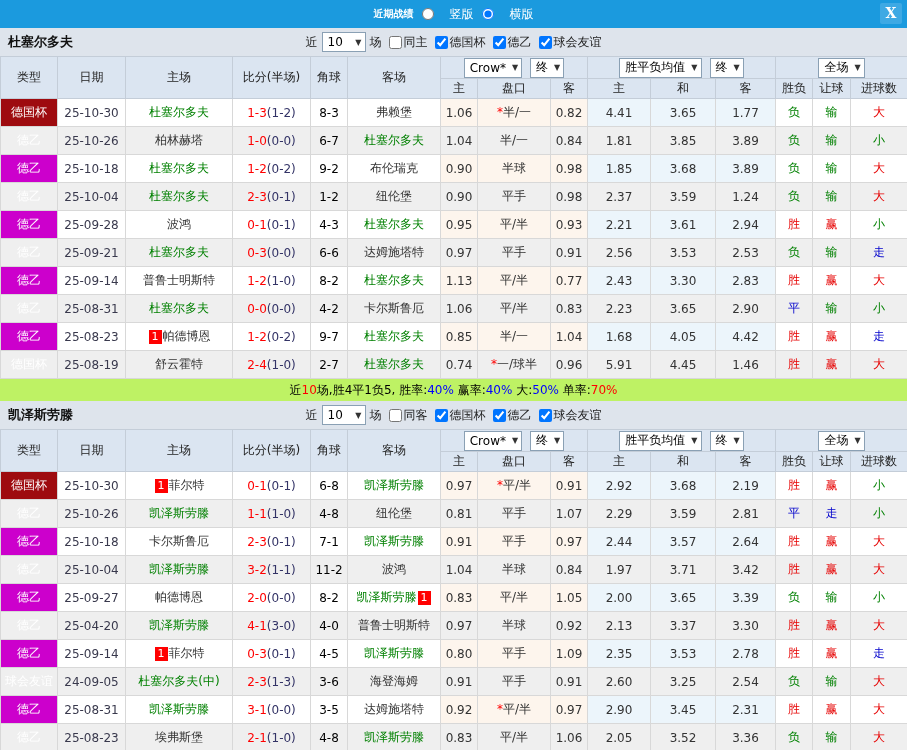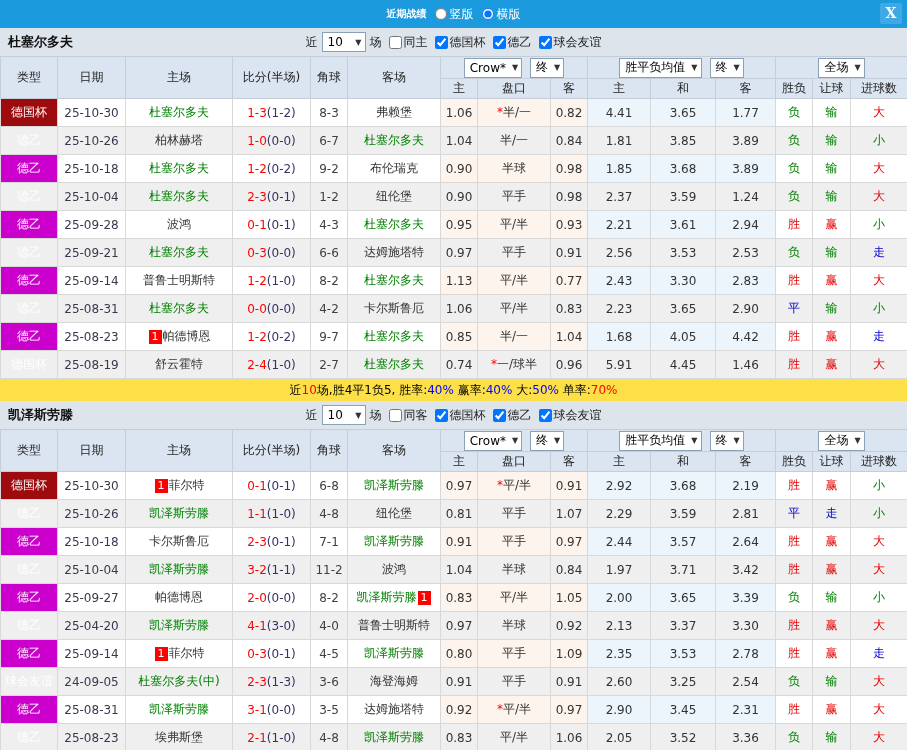--- a/index.html
+++ b/index.html
@@ -1,21 +1,21 @@
 <!DOCTYPE html>
 <html><head>
 <meta charset="utf-8">
 <style>
   html,body{margin:0;padding:0;background:#fff;font-family:"DejaVu Sans","Liberation Sans",sans-serif;}
   .win{width:907px;height:750px;overflow:hidden;background:#fff;position:relative;}
 
   
   .titlebar{height:28px;background:#1b9ade;position:relative;display:flex;align-items:center;justify-content:center;gap:8px;color:#fff;}
   .titlebar .title{font-weight:bold;font-size:10px;}
-  .radio-label{font-size:12px;display:inline-flex;align-items:center;gap:3px;cursor:pointer;}
+  .radio-label{font-size:12px;display:inline-flex;align-items:center;gap:16px;cursor:pointer;}
   .radio-label input{margin:0;width:12px;height:12px;}
   .close-btn{position:absolute;right:5px;top:3px;width:22px;height:21px;background:#3ea9e4;color:#fff;font-weight:bold;text-align:center;line-height:21px;font-size:14px;cursor:pointer;border-radius:2px;font-family:"DejaVu Serif","Liberation Serif",serif;}
 
   
   .ctrlbar{height:28px;background:#dee4ec;position:relative;font-size:12px;color:#222;}
   .team-name{position:absolute;left:8px;top:0;line-height:28px;font-weight:bold;font-size:13px;color:#111;}
   .ctrl-center{display:flex;align-items:center;justify-content:center;gap:4px;height:28px;}
   .cb{display:inline-flex;align-items:center;gap:1px;cursor:pointer;}
   .cb input{margin:0 1px 0 3px;width:13px;height:13px;}
 
@@ -30,32 +30,32 @@
   tr.hB td{height:19px;}
   .ddgroup{display:flex;align-items:center;justify-content:center;gap:8px;}
   tbody td{border:1px solid #d8d8d8;text-align:center;height:27px;padding:0;color:#333;overflow:hidden;white-space:nowrap;}
   tr.even td{background:#efefef;}
   td.cream{background:#fdf5ed;}
   td.avgblue{background:#ecf5fb;}
   td.t-cup{background:#9e0b0f;color:#fff;}
   td.t-league{background:#cc00cc;color:#fff;}
   td.t-fr{background:#00b3ad;color:#fff;}
   td.date{color:#39394d;}
-  td.corner{color:#404040;}
+  td.corner{color:#000000;}
   .ft{color:#ff0000;}
   .ht{color:#333366;}
   .focal{color:#008000;}
   .badge{background:#ff0000;color:#fff;padding:0 3px;font-size:11px;display:inline-block;line-height:14px;margin:0 1px;}
   .star{color:#ff0000;}
   .r{color:#e60000;}
   .g{color:#008000;}
   .bl{color:#0000cc;}
 
   
-  .summary{height:22px;line-height:22px;text-align:center;font-size:12px;background:#fde047;}
+  .summary{height:22px;line-height:22px;text-align:center;font-size:12px;background:#bef264;}
   .s-k{color:#000;}
   .s-r{color:#ff0000;}
   .s-b{color:#0000ff;}
 </style>
 </head>
 <body>
 
 <div class="win">
 
   <div class="titlebar">

